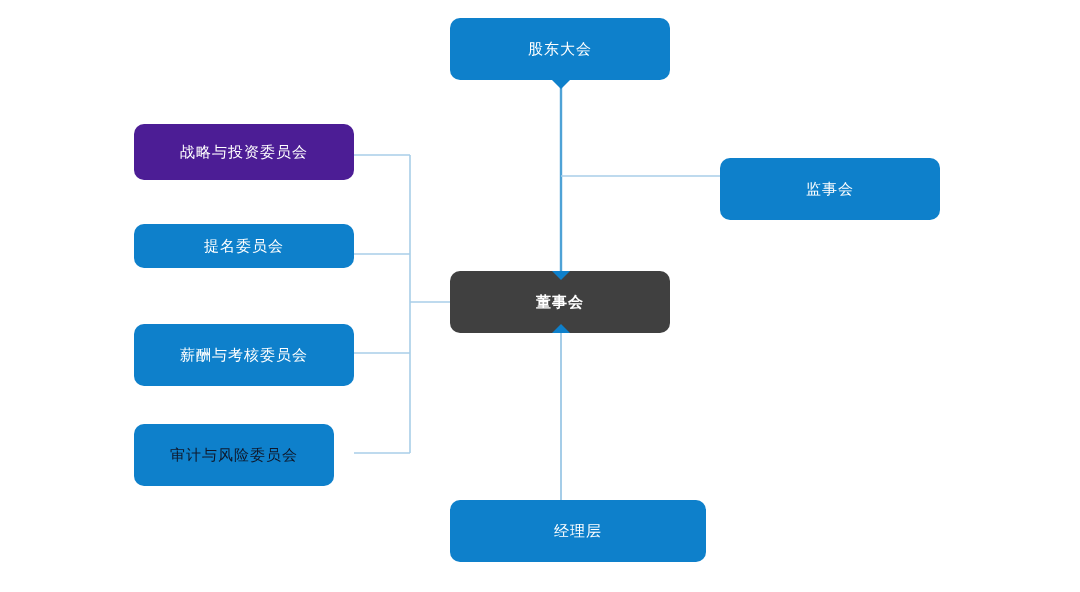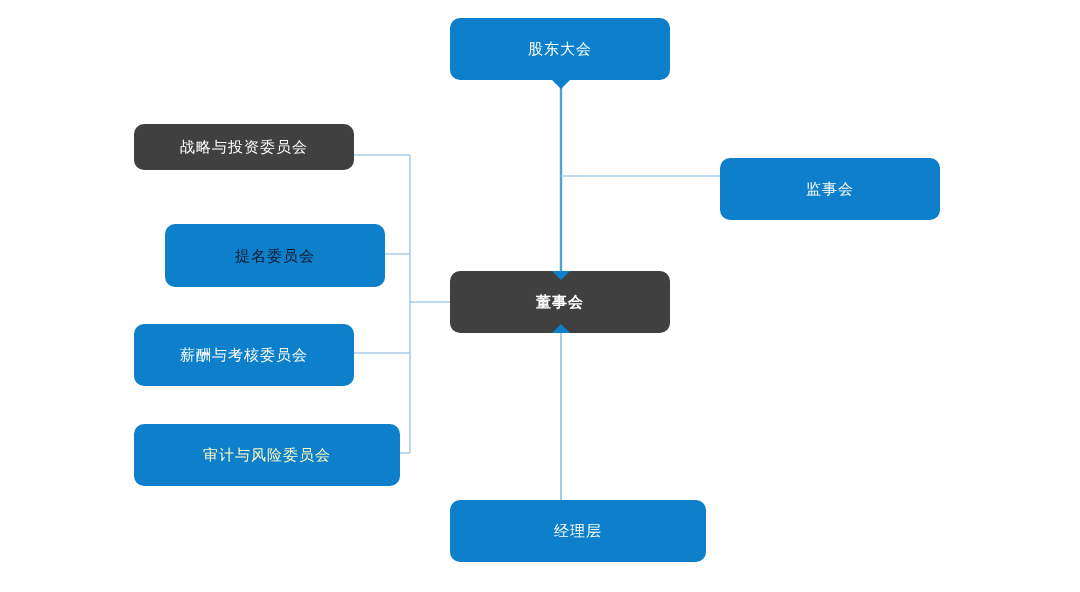--- a/index.html
+++ b/index.html
@@ -108,33 +108,33 @@
   </div>
 
   <div class="node size-std" style="left: 720px; top: 158px; width: 220px; height: 62px; background: rgb(14, 128, 203); color: rgb(255, 255, 255);">
     <span class="node-label">监事会</span>
   </div>
 
   <div class="node size-std" style="left: 450px; top: 500px; width: 256px; height: 62px; background: rgb(14, 128, 203); color: rgb(255, 255, 255);">
     <span class="node-label">经理层</span>
   </div>
 
-  <div class="node size-std" style="left: 134px; top: 124px; width: 220px; height: 46px; background: #404040; color: rgb(255, 255, 255);">
+  <div class="node size-std" style="left: 134px; top: 124px; width: 220px; height: 56px; background: #4c1d95; color: rgb(255, 255, 255);">
     <span class="node-label">战略与投资委员会</span>
   </div>
 
-  <div class="node size-std" style="left: 134px; top: 224px; width: 220px; height: 63px; background: rgb(14, 128, 203); color: #0f172a; margin-left: 31px;">
+  <div class="node size-std" style="left: 134px; top: 224px; width: 220px; height: 44px; background: rgb(14, 128, 203); color: #ffffff;">
     <span class="node-label">提名委员会</span>
   </div>
 
   <div class="node size-std" style="left: 134px; top: 324px; width: 220px; height: 62px; background: rgb(14, 128, 203); color: rgb(255, 255, 255);">
     <span class="node-label">薪酬与考核委员会</span>
   </div>
 
-  <div class="node size-std" style="left: 134px; top: 424px; width: 266px; height: 62px; background: rgb(14, 128, 203); color: #fef9c3;">
+  <div class="node size-std" style="left: 134px; top: 424px; width: 200px; height: 62px; background: rgb(14, 128, 203); color: #0f172a;">
     <span class="node-label">审计与风险委员会</span>
   </div>
 
   <div class="notch notch-down" style="left: 552px; top: 80px; border-top-color: rgb(14, 128, 203);"></div>
   <div class="notch notch-down" style="left: 552px; top: 271px; border-top-color: rgb(14, 128, 203);"></div>
   <div class="notch notch-up" style="left: 552px; top: 324px; border-bottom-color: rgb(14, 128, 203);"></div>
 
 </div>
 
 </body></html>

